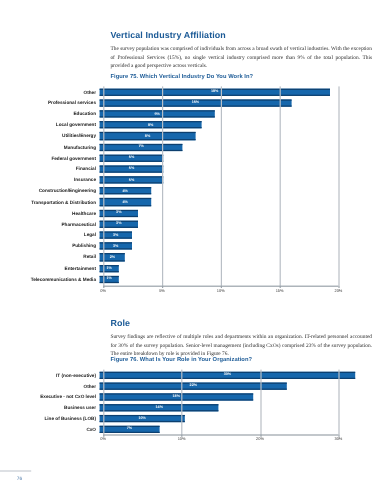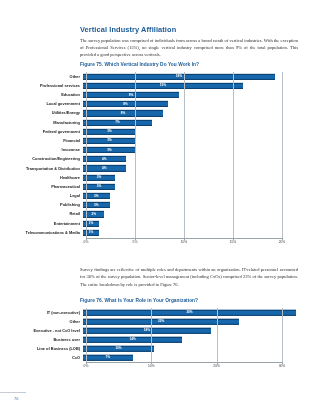--- a/index.html
+++ b/index.html
@@ -17,21 +17,21 @@
 
   .page {
     position: absolute;
     inset: 0;
     background: #ffffff;
   }
 
   
   .section {
     position: absolute;
-    left: 80px;
+    left: 92px;
     width: 218px;
   }
   .sec-title {
     font-family: "Liberation Sans", sans-serif;
     font-weight: bold;
     font-size: 7.4px;
     color: #1b5a96;
     letter-spacing: .1px;
     margin: 0 0 2.6px 0;
     line-height: 1.1;
@@ -330,20 +330,21 @@
         <div class="tick" style="left: 50%; top: 0px;"></div>
         <div class="tick-label" style="left: 50%; top: 3px;">10%</div>
         <div class="tick" style="left: 75%; top: 0px;"></div>
         <div class="tick-label" style="left: 75%; top: 3px;">15%</div>
         <div class="tick" style="left: 100%; top: 0px;"></div>
         <div class="tick-label" style="left: 100%; top: 3px;">20%</div>
       </div>
   </div>
 
   <div class="section" style="top:266px;">
+    <h2 class="sec-title">Role</h2>
     <p class="sec-body">Survey findings are reflective of multiple roles and departments within an organization. IT-related personnel accounted for 30% of the survey population. Senior-level management (including CxOs) comprised 23% of the survey population. The entire breakdown by role is provided in Figure 76.</p>
   </div>
 
   <div class="section" style="top:298px;">
     <div class="fig-caption">Figure 76. What Is Your Role in Your Organization?</div>
   </div>
 
   <div class="chart" style="left:6px; top:308px; width:290px; height:68px;">
     <div class="chart-rows" id="chart2-rows" style="position: absolute; inset: 0px 0px 14px; height: 54px;">
         <div class="row" style="height: 9px;">

